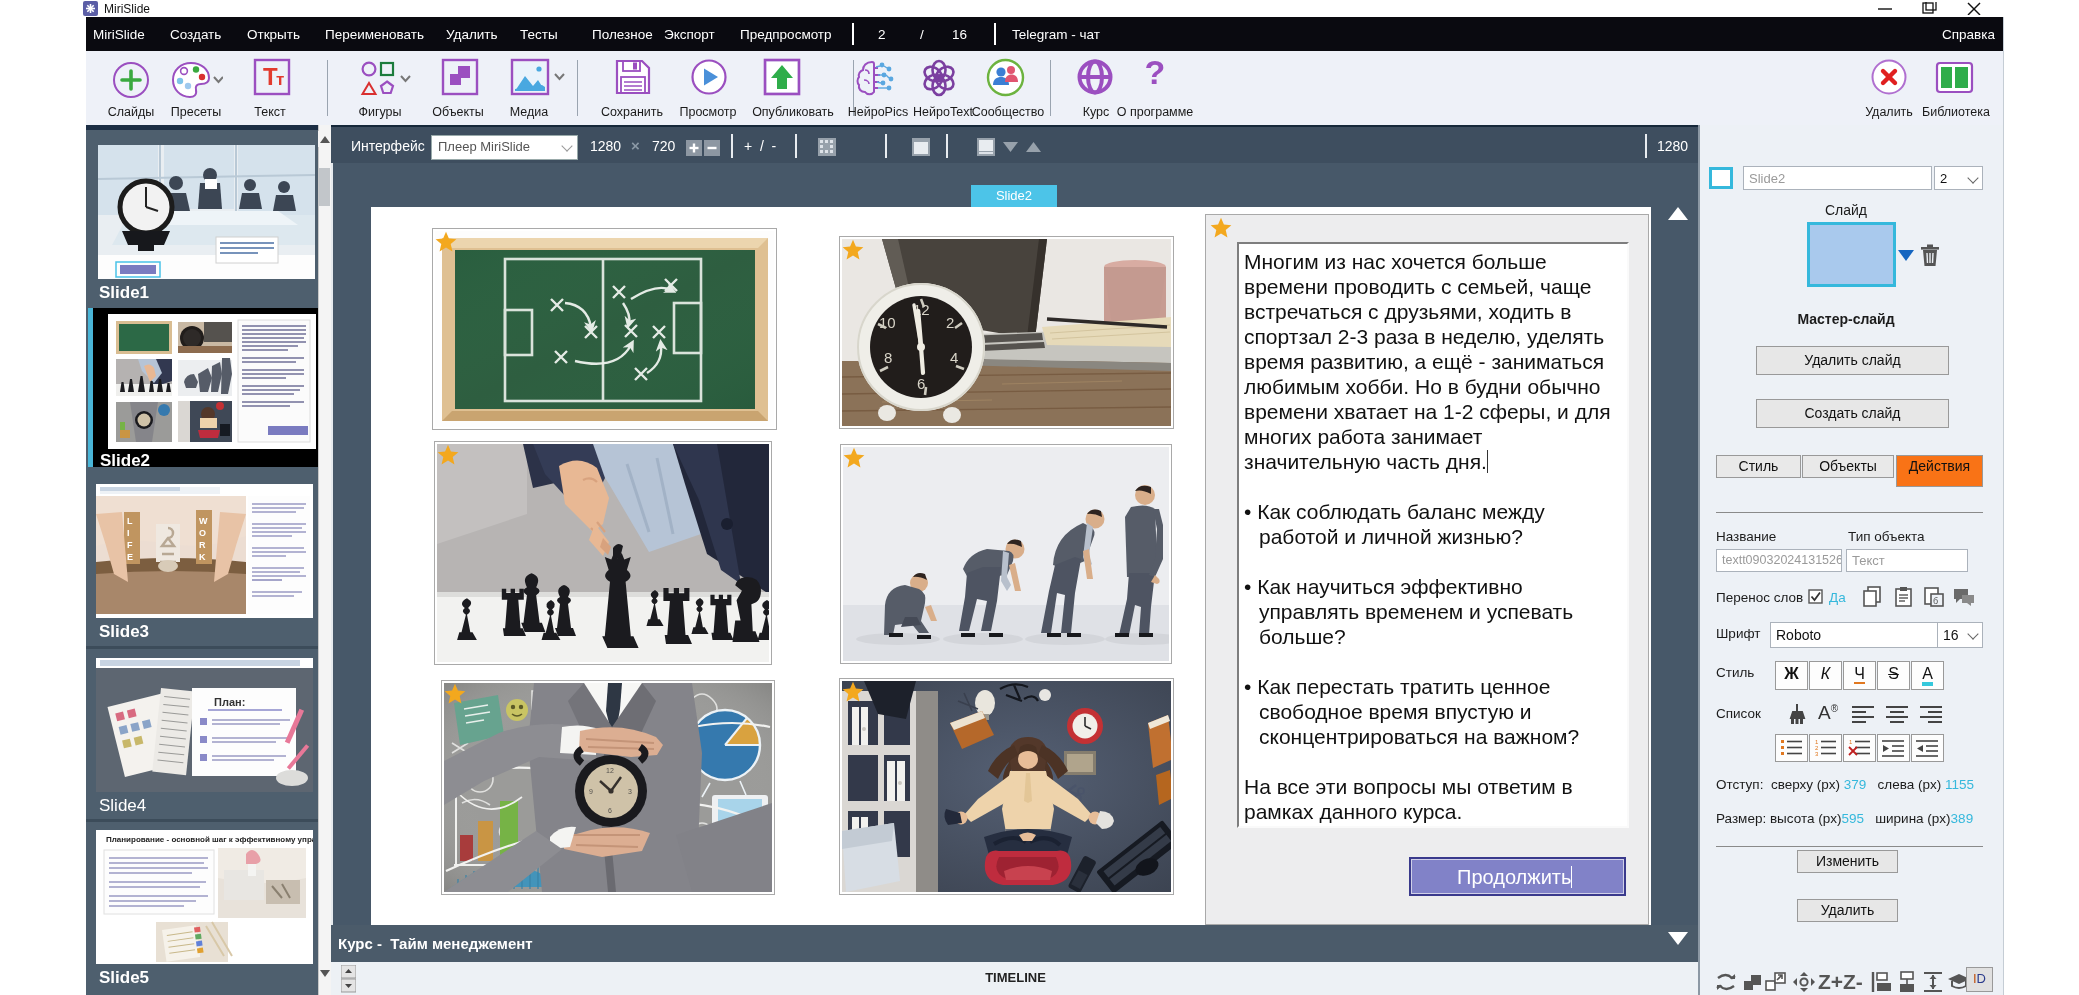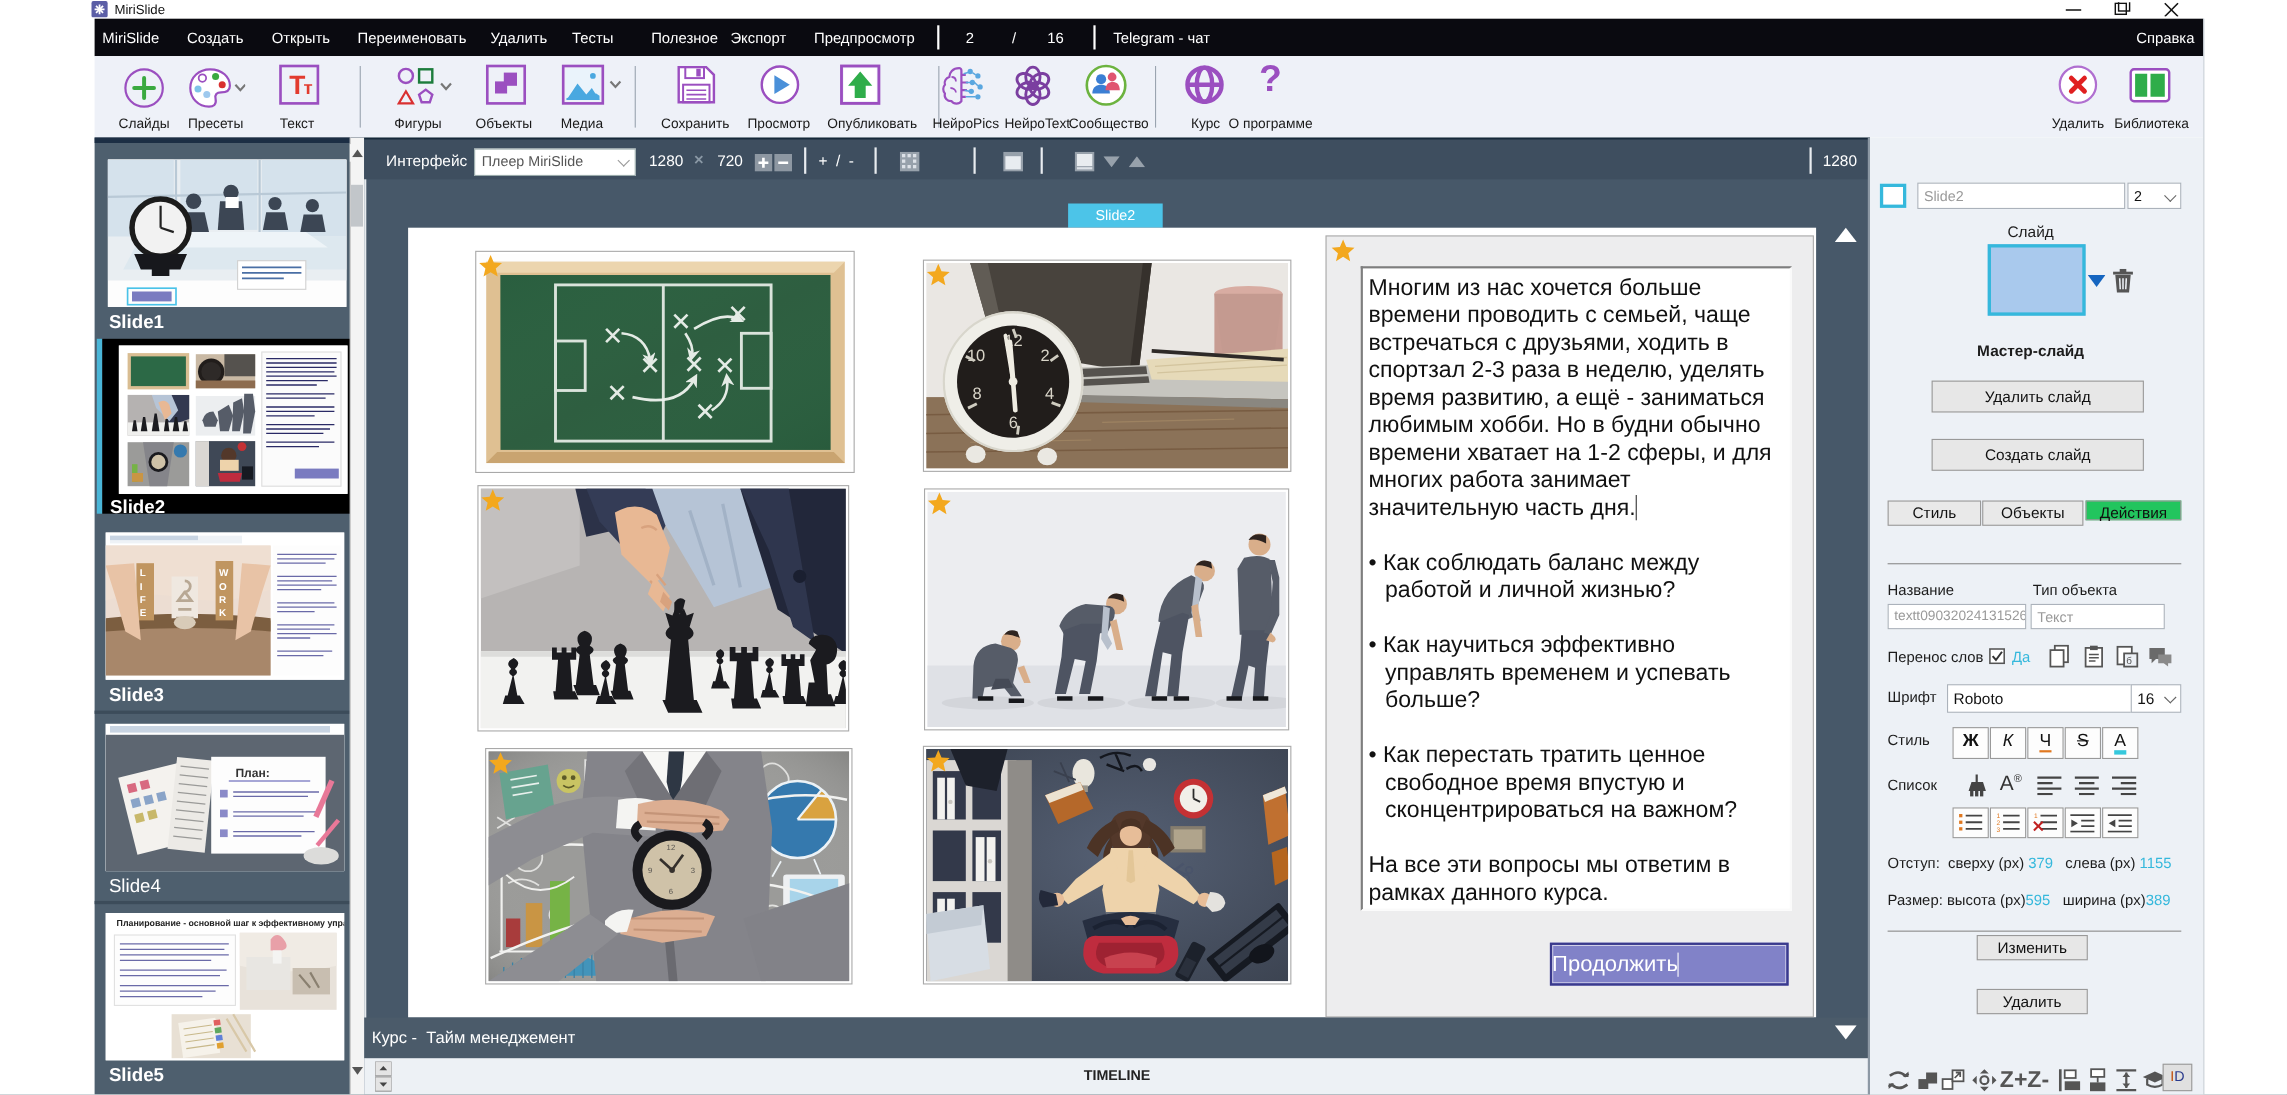--- a/index.html
+++ b/index.html
@@ -1014,21 +1014,21 @@
           </g>
 
    <ellipse cx="305" cy="186" rx="12" ry="8" transform="rotate(-24 305 186)" fill="#12151c"></ellipse>
   </svg>
       </div>
 
   <div class="abs" style="left:834px;top:7px;width:444px;height:711px;background:#ededee;border:1px solid #a9a9a9">
     <div class="abs" style="left:31px;top:27px;width:392px;height:586px;background:#fff;border:2px solid;border-color:#7e7e7e #fafafa #fafafa #7e7e7e">
       <div style="padding:5px 4px 0 5px;font-size:21px;line-height:25px;color:#111;white-space:nowrap">Многим из нас хочется больше<br>времени проводить с семьей, чаще<br>встречаться с друзьями, ходить в<br>спортзал 2-3 раза в неделю, уделять<br>время развитию, а ещё - заниматься<br>любимым хобби. Но в будни обычно<br>времени хватает на 1-2 сферы, и для<br>многих работа занимает<br>значительную часть дня.<span style="border-left:1.5px solid #333">&nbsp;</span><br>&nbsp;<br>• Как соблюдать баланс между<br><span style="padding-left:15px">работой и личной жизнью?</span><br>&nbsp;<br>• Как научиться эффективно<br><span style="padding-left:15px">управлять временем и успевать</span><br><span style="padding-left:15px">больше?</span><br>&nbsp;<br>• Как перестать тратить ценное<br><span style="padding-left:15px">свободное время впустую и</span><br><span style="padding-left:15px">сконцентрироваться на важном?</span><br>&nbsp;<br>На все эти вопросы мы ответим в<br>рамках данного курса.</div>
     </div>
-    <div class="abs" style="left:203px;top:642px;width:217px;height:39px;background:#8182c8;border:2px solid #3a3a8c;box-shadow:0 0 0 1px #d0d0e8 inset;color:#fff;font-size:20px;text-align:left;padding-top:7px">Продолжить<span style="border-left:1.5px solid #fff">&nbsp;</span></div>
+    <div class="abs" style="left:203px;top:642px;width:217px;height:39px;background:#8182c8;border:2px solid #3a3a8c;box-shadow:0 0 0 1px #d0d0e8 inset;color:#fff;font-size:20px;text-align:center;padding-top:7px">Продолжить<span style="border-left:1.5px solid #fff">&nbsp;</span></div>
   </div>
 
   <svg class="star" style="left:64px;top:24px" viewBox="0 0 28 28">
         <path d="M14 1 L17.7 9.6 L27.2 10.4 L20 16.7 L22.2 26 L14 21 L5.8 26 L8 16.7 L0.8 10.4 L10.3 9.6 Z" fill="#f3a81e"></path>
       </svg>
   <svg class="star" style="left:471px;top:32px" viewBox="0 0 28 28">
         <path d="M14 1 L17.7 9.6 L27.2 10.4 L20 16.7 L22.2 26 L14 21 L5.8 26 L8 16.7 L0.8 10.4 L10.3 9.6 Z" fill="#f3a81e"></path>
       </svg>
   <svg class="star" style="left:66px;top:237px" viewBox="0 0 28 28">
         <path d="M14 1 L17.7 9.6 L27.2 10.4 L20 16.7 L22.2 26 L14 21 L5.8 26 L8 16.7 L0.8 10.4 L10.3 9.6 Z" fill="#f3a81e"></path>
@@ -1041,21 +1041,21 @@
       </svg>
   <svg class="star" style="left:471px;top:474px" viewBox="0 0 28 28">
         <path d="M14 1 L17.7 9.6 L27.2 10.4 L20 16.7 L22.2 26 L14 21 L5.8 26 L8 16.7 L0.8 10.4 L10.3 9.6 Z" fill="#f3a81e"></path>
       </svg>
   <svg class="star" style="left:839px;top:10px" viewBox="0 0 28 28">
         <path d="M14 1 L17.7 9.6 L27.2 10.4 L20 16.7 L22.2 26 L14 21 L5.8 26 L8 16.7 L0.8 10.4 L10.3 9.6 Z" fill="#f3a81e"></path>
       </svg>
  </div>
 
  <div class="abs" style="left:0;top:800px;width:1369px;height:37px;background:#4b5b6a"></div>
- <div class="abs" style="left:7px;top:810px;color:#fff;font-size:15px;font-weight:normal">Курс -&nbsp; Тайм менеджемент</div>
+ <div class="abs" style="left:7px;top:810px;color:#fff;font-size:15px;font-weight:bold">Курс -&nbsp; Тайм менеджемент</div>
 
  <div class="abs" style="left:0;top:837px;width:1369px;height:33px;background:#edf1f5"></div>
  <div class="abs" style="left:0;top:845px;width:1369px;text-align:center;color:#222;font-size:13px;font-weight:bold">TIMELINE</div>
  <svg class="abs" style="left:10px;top:840px" width="15" height="28">
       <rect x="0" y="0" width="15" height="13" fill="#e4e4e4" stroke="#999" stroke-width="1"></rect>
       <rect x="0" y="14" width="15" height="13" fill="#e4e4e4" stroke="#999" stroke-width="1"></rect>
       <path d="M4 8 l3.5 -4 l3.5 4 Z" fill="#444"></path>
       <path d="M4 19 l3.5 4 l3.5 -4 Z" fill="#444"></path>
     </svg>
 </div>
@@ -1077,21 +1077,21 @@
         <line x1="7" y1="9" x2="7.5" y2="19"></line>
         <line x1="10" y1="9" x2="10" y2="19"></line>
         <line x1="13" y1="9" x2="12.5" y2="19"></line>
       </g>
     </svg>
  <div class="lbl" style="left:0;top:186px;width:292px;text-align:center;font-size:14px;font-weight:bold">Мастер-слайд</div>
  <div class="btn" style="left:56px;top:221px;width:193px;height:29px;padding-top:5px">Удалить слайд</div>
  <div class="btn" style="left:56px;top:274px;width:193px;height:29px;padding-top:5px">Создать слайд</div>
  <div class="btn" style="left:16px;top:330px;width:85px;height:23px;padding-top:2px;background:#e9e9e9">Стиль</div>
  <div class="btn" style="left:102px;top:330px;width:92px;height:23px;padding-top:2px;background:#e9e9e9">Объекты</div>
- <div class="btn" style="left:196px;top:330px;width:87px;height:18px;padding-top:2px;background:#22c55e">Действия</div>
+ <div class="btn" style="left:196px;top:330px;width:87px;height:32px;padding-top:2px;background:#f97316">Действия</div>
  <div class="abs" style="left:16px;top:387px;width:267px;height:1px;background:#8a8a8a"></div>
  <div class="lbl" style="left:16px;top:404px">Название</div>
  <div class="lbl" style="left:148px;top:404px">Тип объекта</div>
  <div class="inp" style="left:16px;top:424px;width:126px;height:23px;font-size:12.5px;padding-top:3px">textt09032024131526</div>
  <div class="inp" style="left:146px;top:424px;width:122px;height:23px;padding-top:3px">Текст</div>
  <div class="lbl" style="left:16px;top:465px">Перенос слов</div>
  <svg class="abs" style="left:108px;top:464px" width="16" height="16">
       <rect x="1" y="1" width="13" height="13" fill="#fff" stroke="#555" stroke-width="1.4"></rect>
       <path d="M3.5 7.5 l3 3.5 L12 3.5" fill="none" stroke="#333" stroke-width="1.8"></path>
     </svg>

